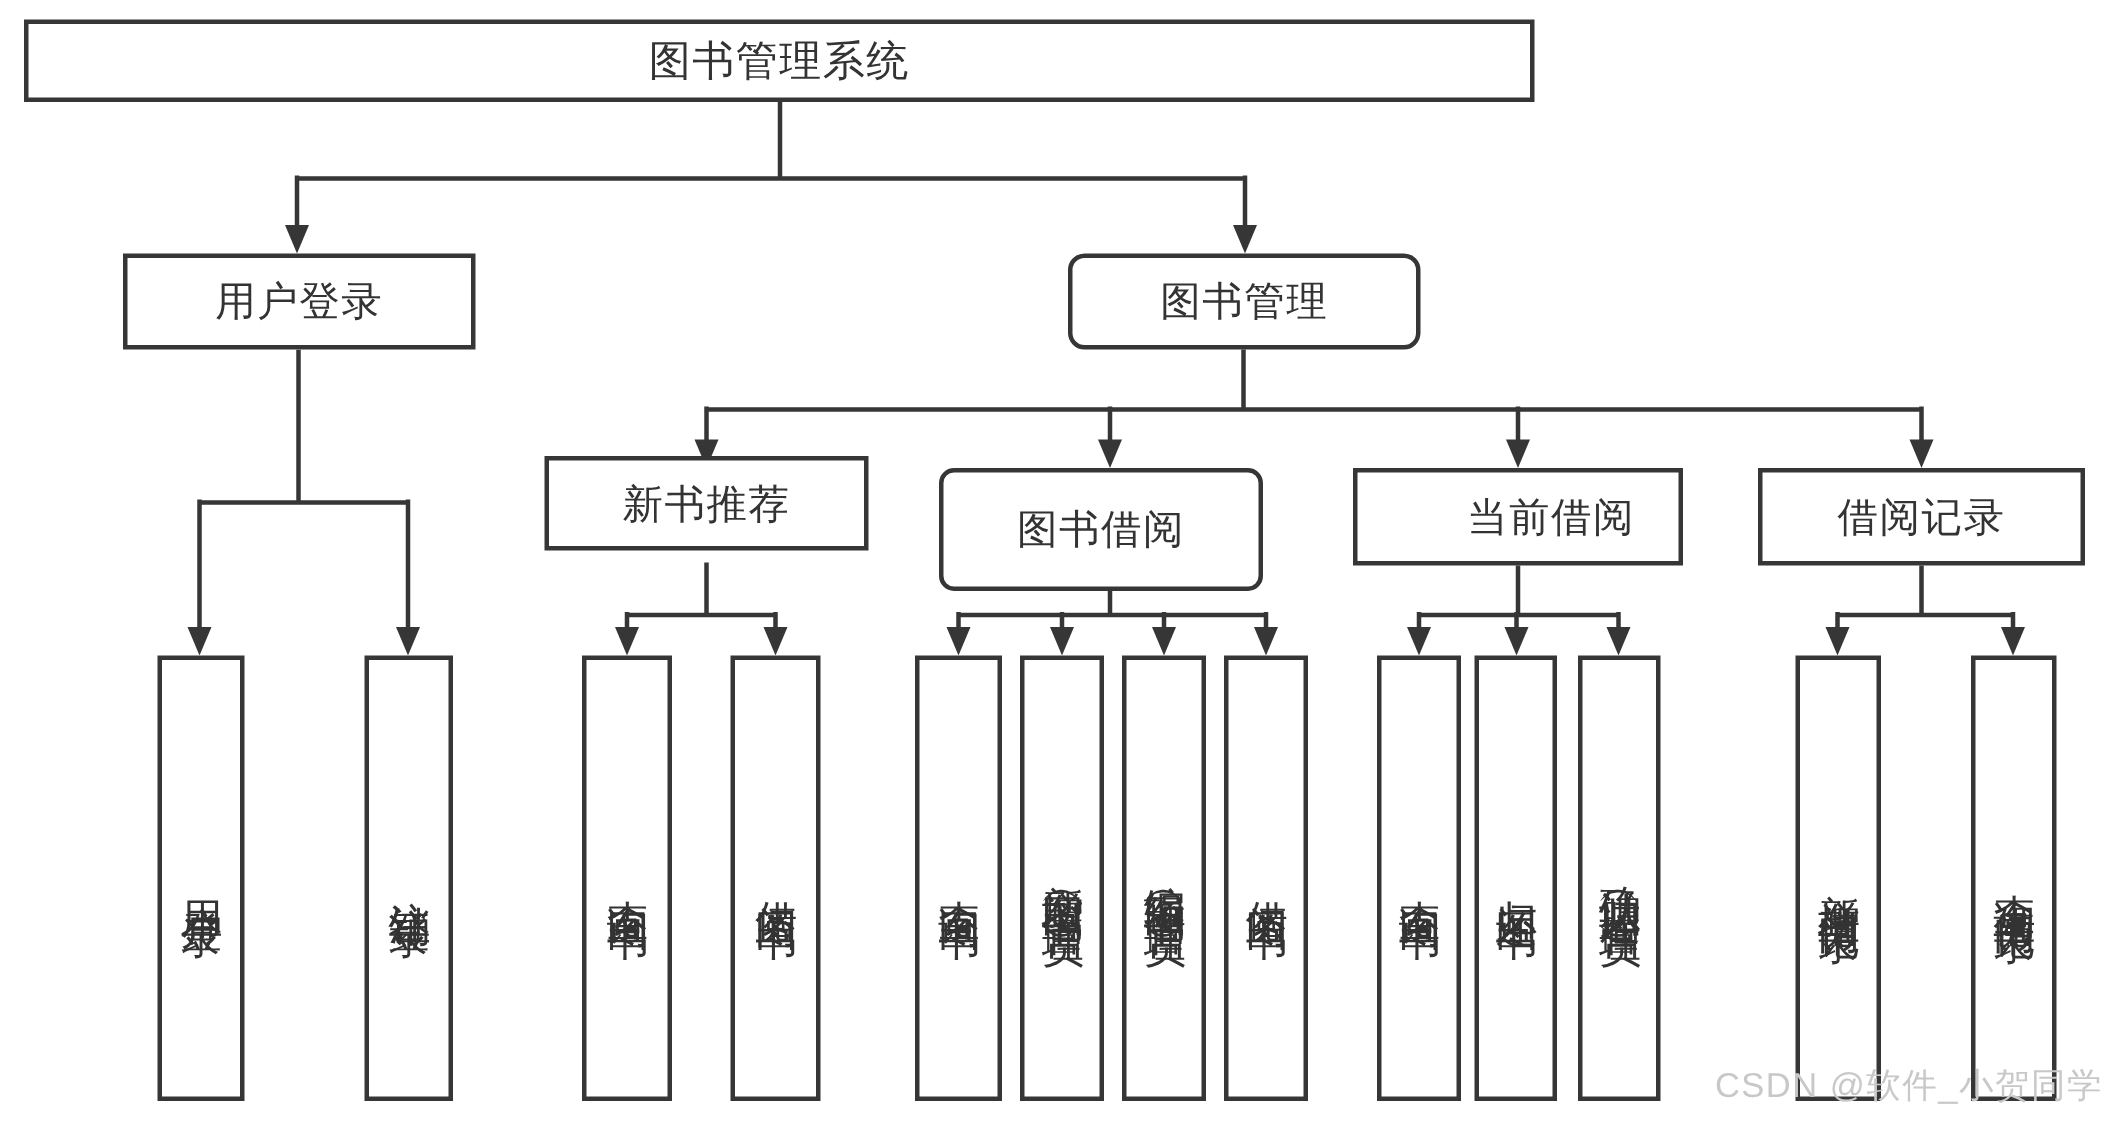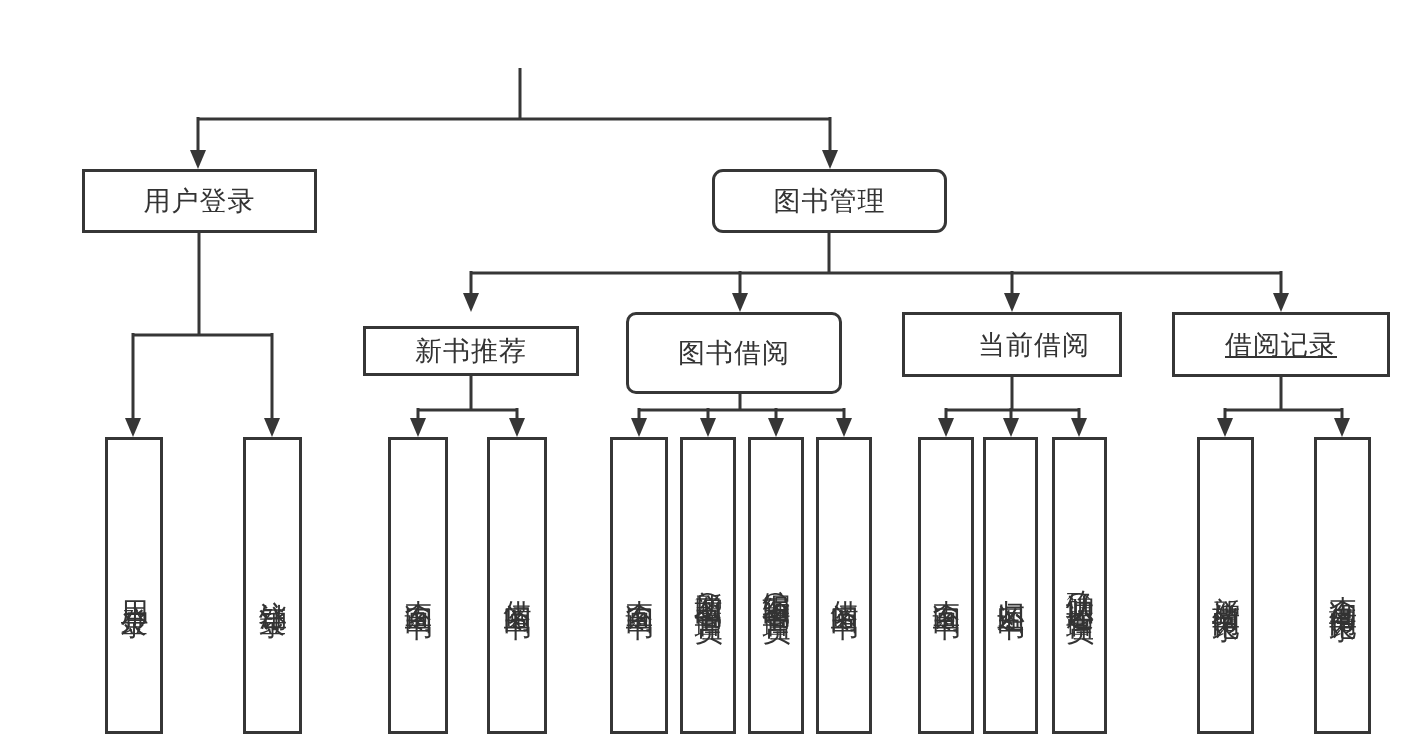--- a/index.html
+++ b/index.html
@@ -81,38 +81,41 @@
       <polygon points="768,418 784,418 776,437"></polygon>
       <polygon points="836,418 852,418 844,437"></polygon>
       <polygon points="938,418 954,418 946,437"></polygon>
       <polygon points="1003,418 1019,418 1011,437"></polygon>
       <polygon points="1071,418 1087,418 1079,437"></polygon>
       <polygon points="1217,418 1233,418 1225,437"></polygon>
       <polygon points="1334,418 1350,418 1342,437"></polygon>
     </g>
   </svg>
 
+  <div class="node root" style="left:16px;top:13px;width:1007px;height:55px;">
+    <span class="hlabel">图书管理系统</span>
+  </div>
 
   <div class="node" style="left:82px;top:169px;width:235px;height:64px;">
     <span class="hlabel">用户登录</span>
   </div>
   <div class="node" style="left:712px;top:169px;width:235px;height:64px;border-radius:11px;">
     <span class="hlabel">图书管理</span>
   </div>
 
-  <div class="node" style="left:363px;top:326px;width:216px;height:50px;">
+  <div class="node" style="left:363px;top:304px;width:216px;height:63px;">
     <span class="hlabel">新书推荐</span>
   </div>
   <div class="node" style="left:626px;top:312px;width:216px;height:82px;border-radius:10px;">
     <span class="hlabel">图书借阅</span>
   </div>
   <div class="node" style="left:902px;top:312px;width:220px;height:65px;padding-left:44px;">
     <span class="hlabel">当前借阅</span>
   </div>
-  <div class="node" style="left:1172px;top:312px;width:218px;height:65px;text-decoration:underline;">
+  <div class="node" style="left:1172px;top:312px;width:218px;height:65px;">
     <span class="hlabel">借阅记录</span>
   </div>
 
   <div class="node" style="left:105px;top:437px;width:58px;height:297px;">
     <span class="vlabel">用户登录</span>
   </div>
   <div class="node" style="left:243px;top:437px;width:59px;height:297px;">
     <span class="vlabel">注销登录</span>
   </div>
 
@@ -146,14 +149,15 @@
     <span class="vlabel">确认归还（管理员）</span>
   </div>
 
   <div class="node" style="left:1197px;top:437px;width:57px;height:297px;">
     <span class="vlabel">新增借阅记录</span>
   </div>
   <div class="node" style="left:1314px;top:437px;width:57px;height:297px;">
     <span class="vlabel">查询借阅记录</span>
   </div>
 
+  <div class="watermark">CSDN @软件_小贺同学</div>
 
 </div>
 
 </body></html>

